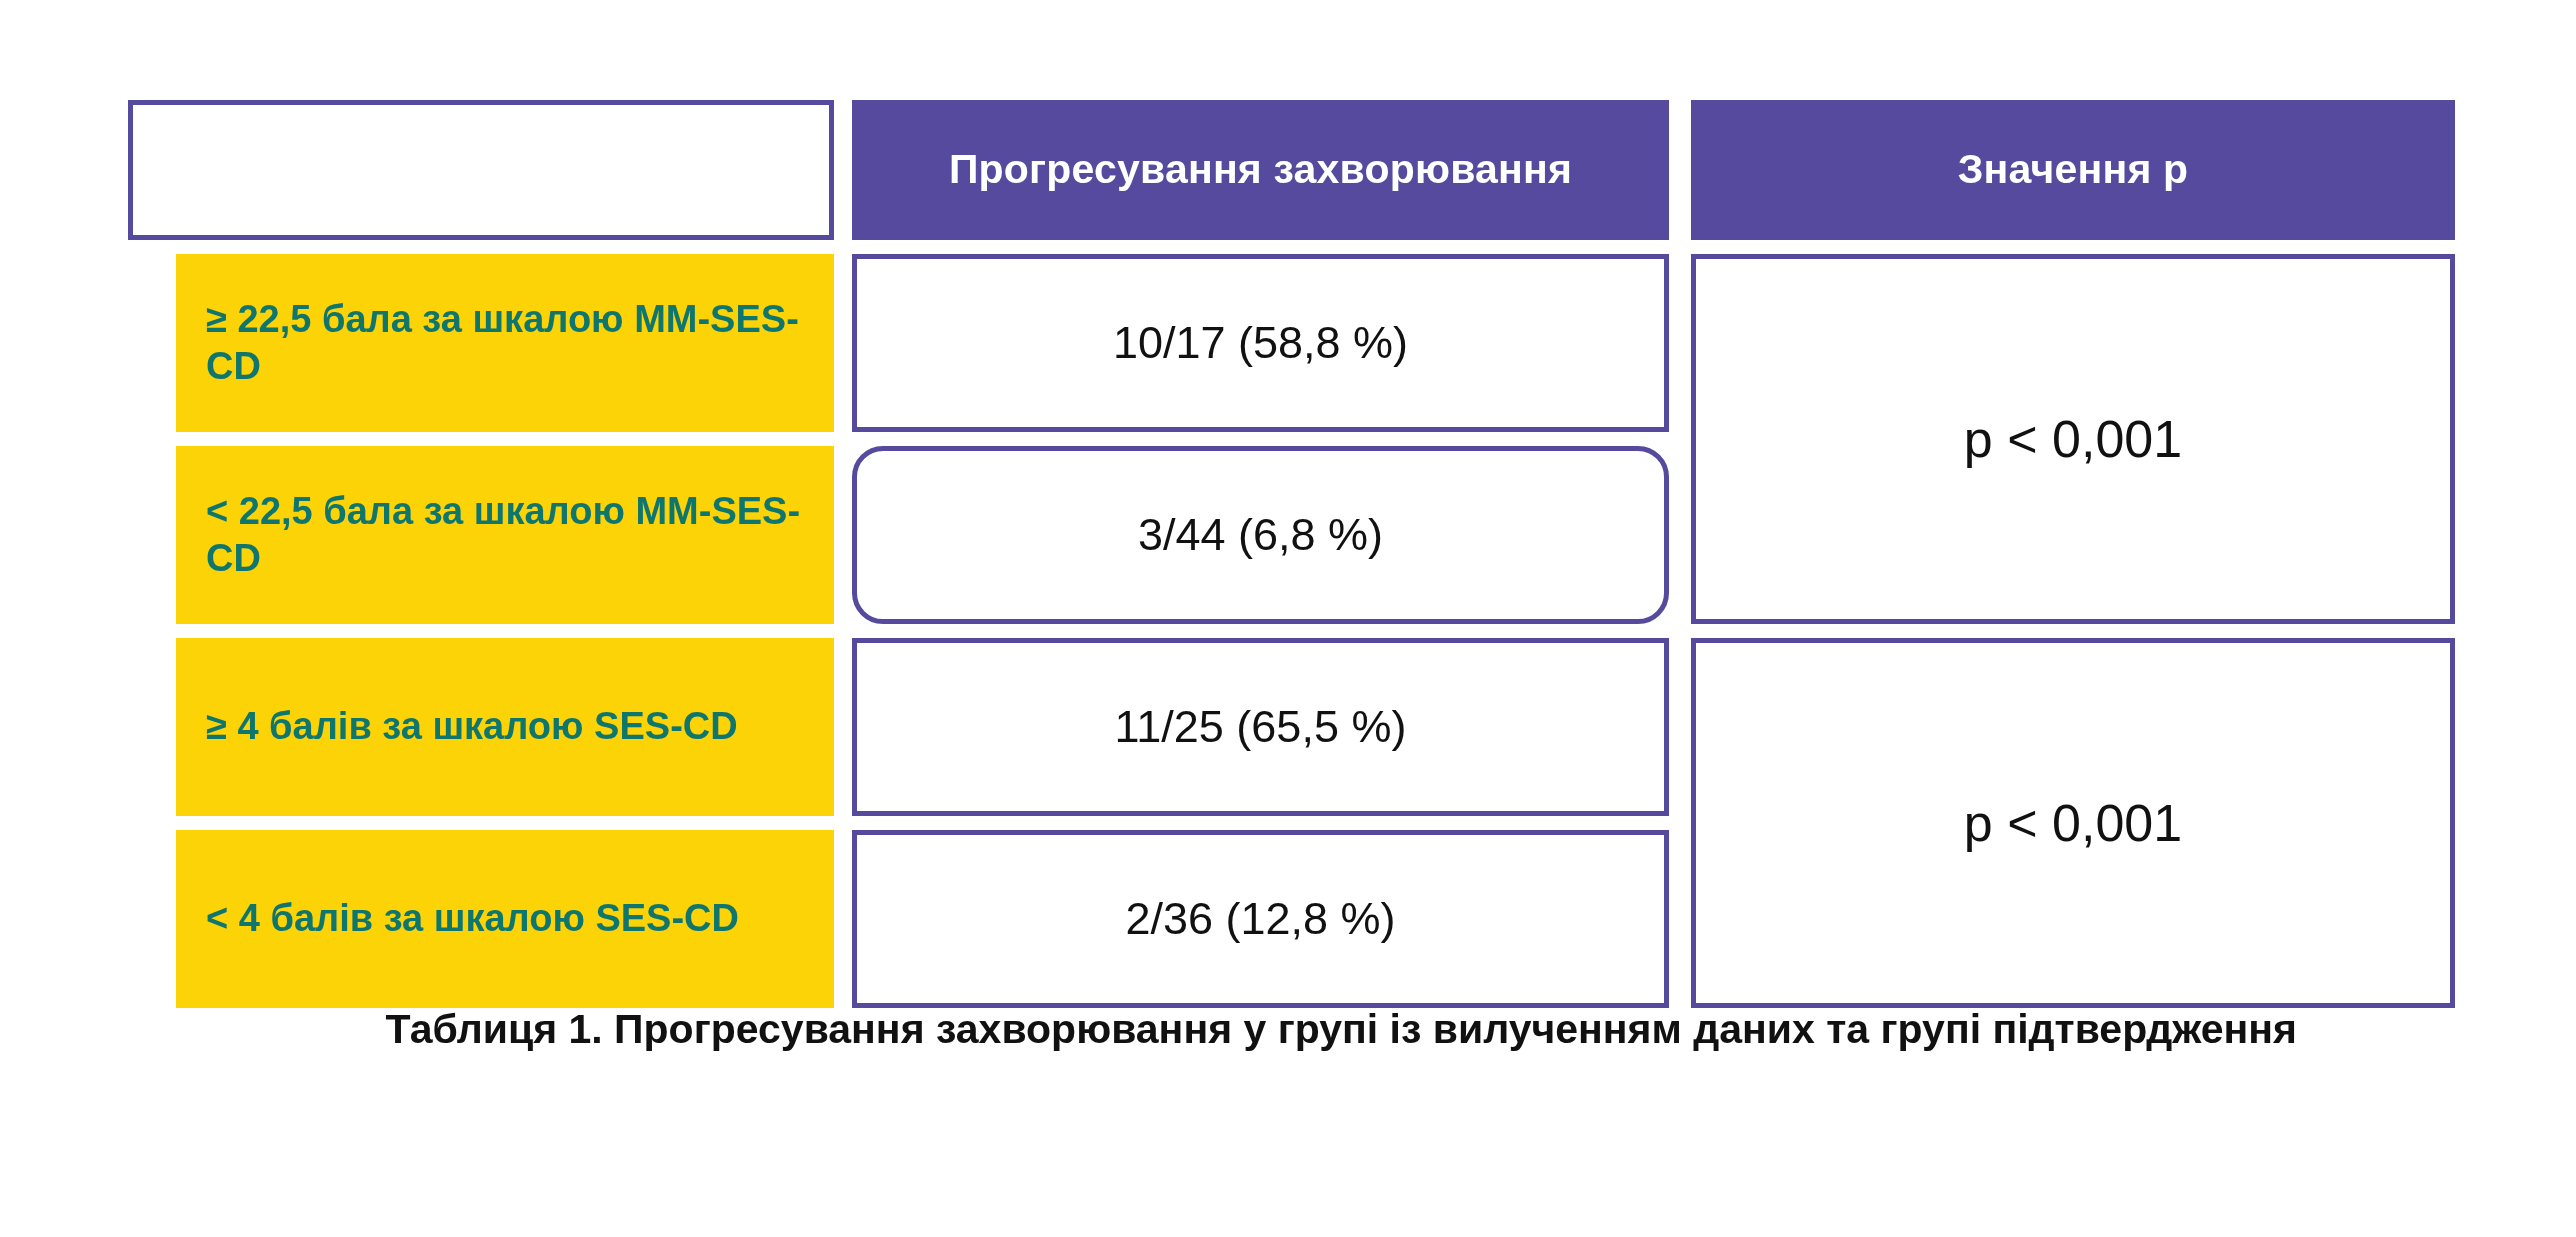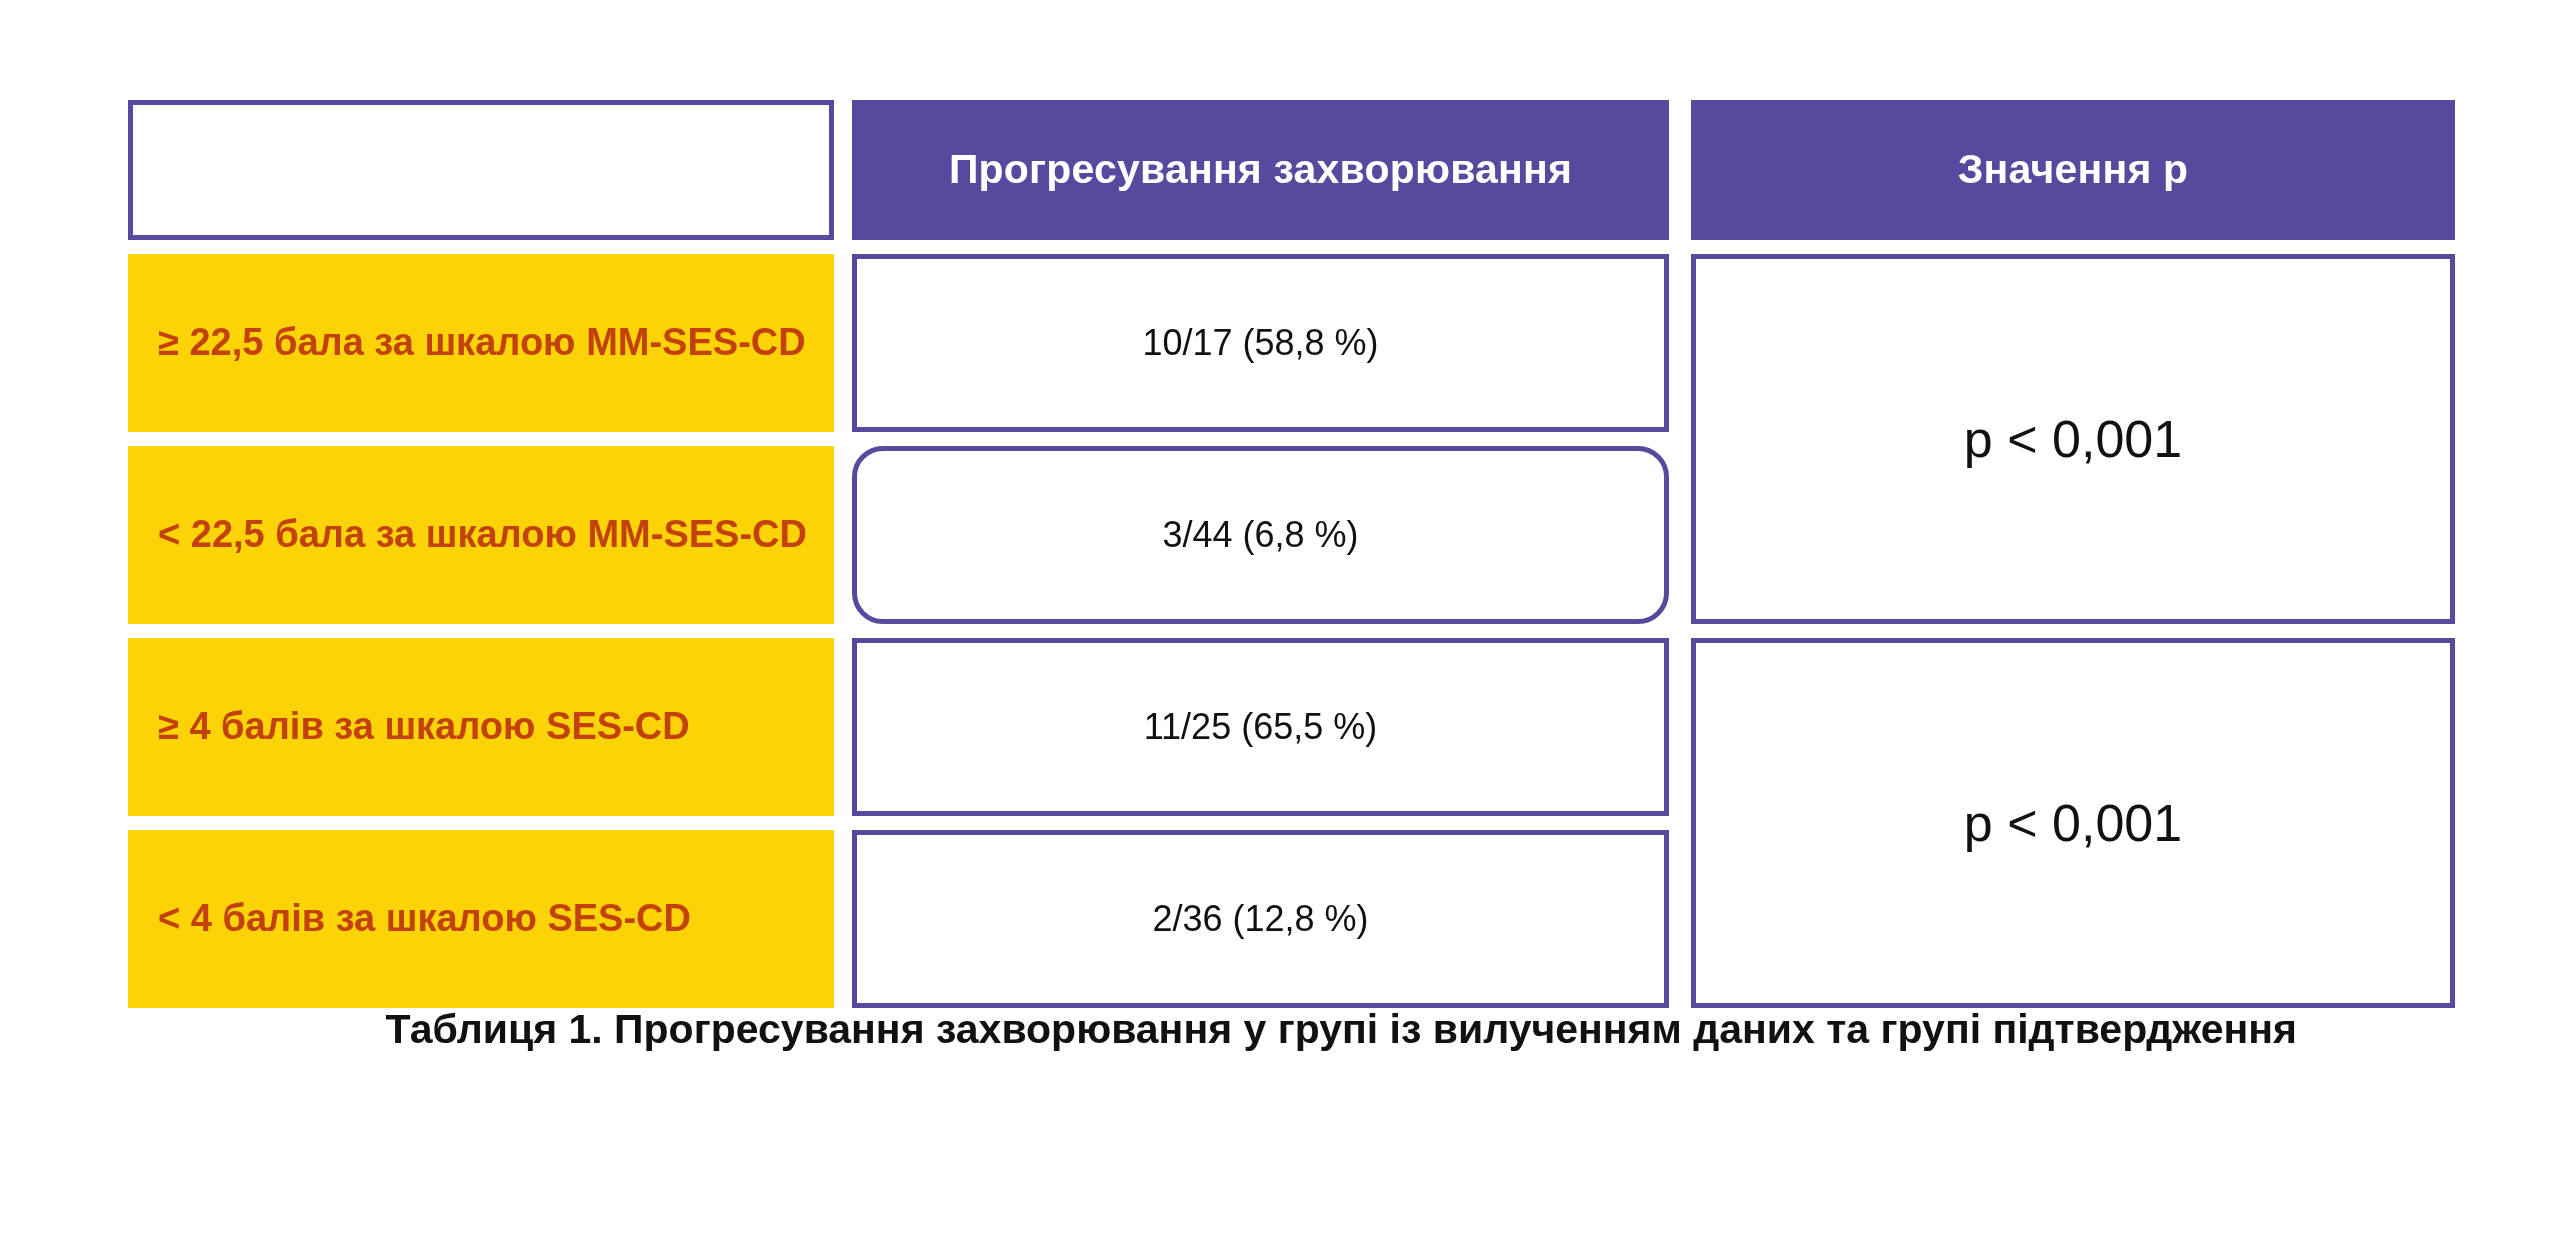--- a/index.html
+++ b/index.html
@@ -62,43 +62,44 @@
 
   
   .cell-label {
     grid-column: 1;
     background: #fbd307;
     box-sizing: border-box;
     display: flex;
     align-items: center;
     justify-content: flex-start;
     padding: 0 26px 0 30px;
-    color: #c2410c;
+    color: #0f766e;
     font-weight: bold;
     font-size: 38px;
     line-height: 1.25;
     text-align: left;
+    margin-left: 48px;
   }
   .cell-label.r1 { grid-row: 3; }
   .cell-label.r2 { grid-row: 5; }
   .cell-label.r3 { grid-row: 7; }
   .cell-label.r4 { grid-row: 9; }
 
   
   .cell-data {
     grid-column: 3;
     background: #ffffff;
     border: 5px solid #554a9d;
     box-sizing: border-box;
     display: flex;
     align-items: center;
     justify-content: center;
     color: #111111;
     font-weight: normal;
-    font-size: 36px;
+    font-size: 45px;
     line-height: 1.2;
     text-align: center;
   }
   .cell-data.r1 { grid-row: 3; }
   .cell-data.r2 { grid-row: 5; border-radius: 31px; }
   .cell-data.r3 { grid-row: 7; }
   .cell-data.r4 { grid-row: 9; }
 
   
   .cell-pvalue {

